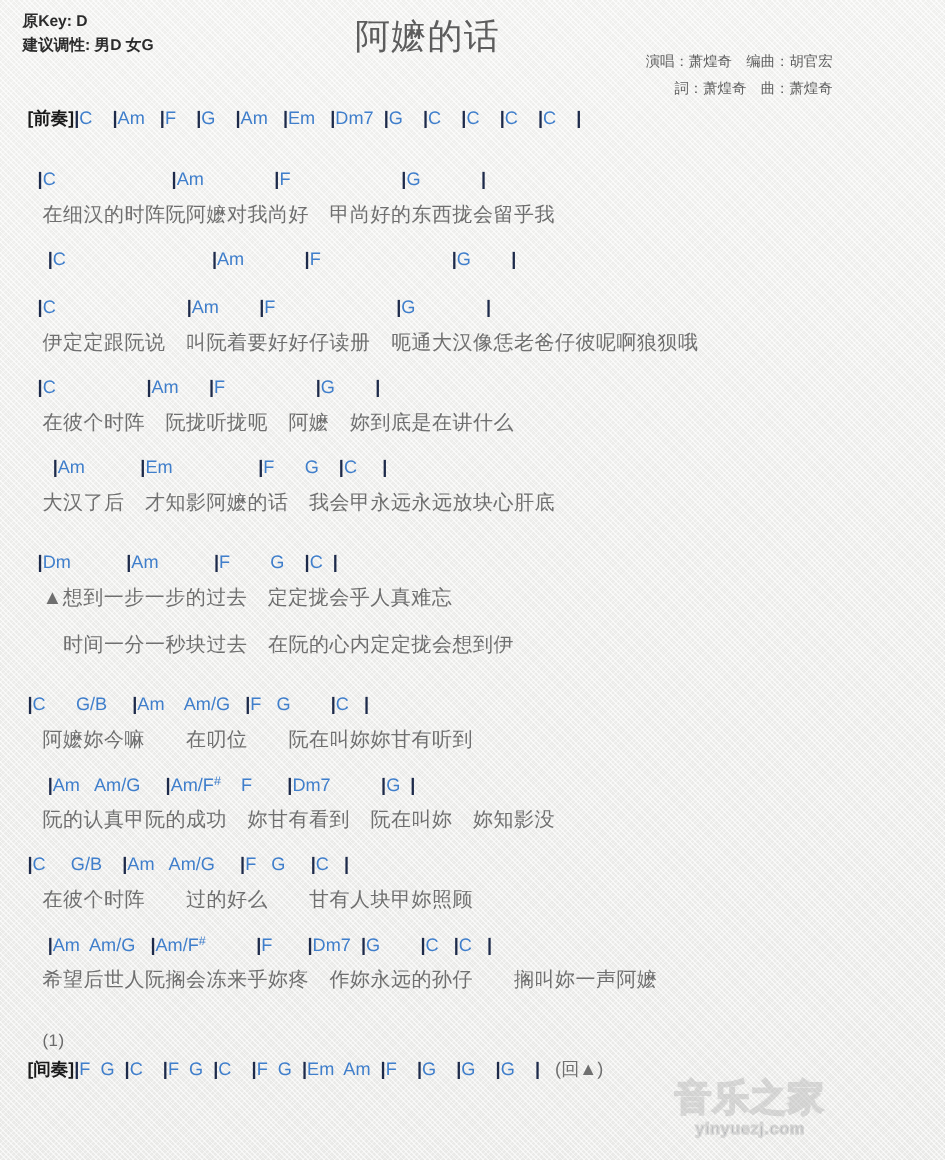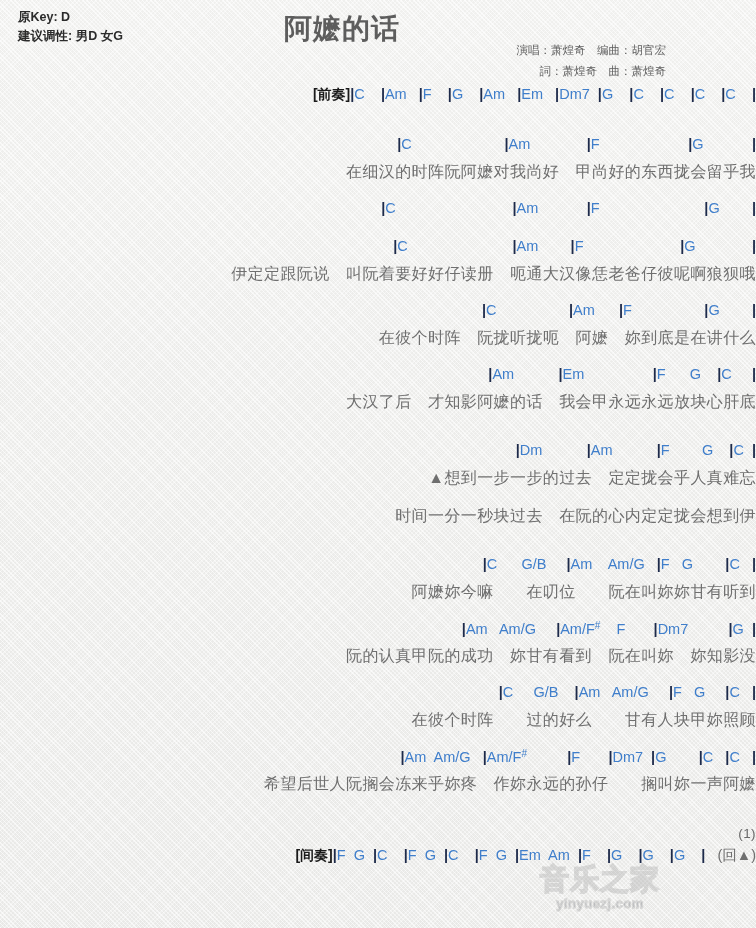--- a/index.html
+++ b/index.html
@@ -40,21 +40,21 @@
 
   .title {
     position: absolute;
     left: 0;
     right: 0;
     top: 10px;
     text-align: center;
     font-size: 28px;
     color: #5d5d5d;
     letter-spacing: 1px;
-    font-weight: bold;
+    font-weight: normal;
   }
 
   .credits {
     position: absolute;
     right: 18px;
     top: 40px;
     text-align: right;
     font-size: 11.5px;
     line-height: 21px;
     color: #5e5e5e;
@@ -62,21 +62,21 @@
   }
 
   
   .song {
     position: absolute;
     left: 0;
     top: 86px;
     width: 756px;
   }
 
-  .block { position: relative; text-align: right; }
+  .block { position: relative; }
 
   
   .chordline {
     position: relative;
     height: 26px;
     white-space: pre;
     font-size: 14.5px;
     color: #3f7ecb;
     padding-left: 22px;
   }

